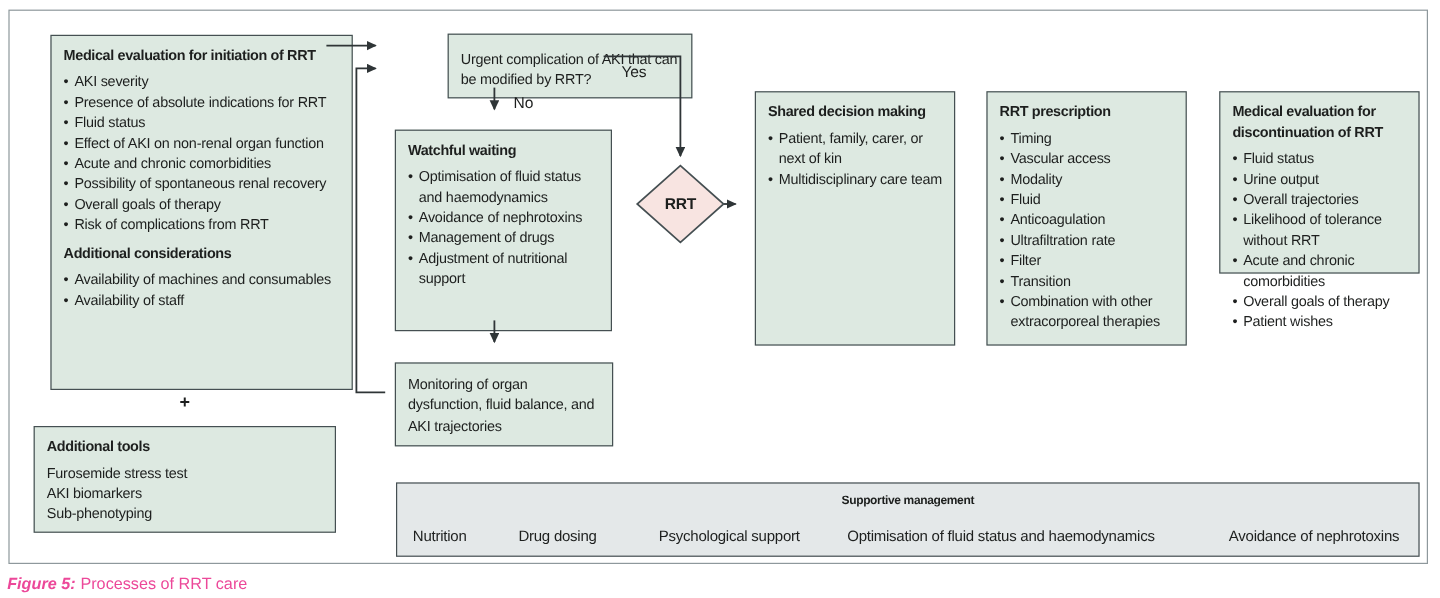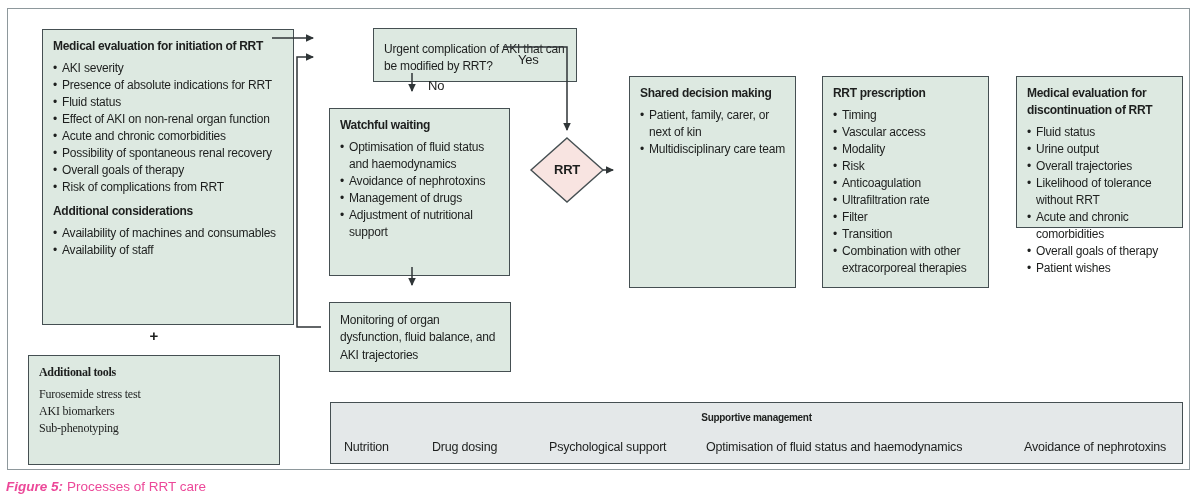--- a/index.html
+++ b/index.html
@@ -84,21 +84,21 @@
       </ul>
       <div class="box-subtitle">Additional considerations</div>
       <ul class="bullets">
         <li>Availability of machines and consumables</li>
         <li>Availability of staff</li>
       </ul>
     </div>
 
     <div class="plus-sign">+</div>
 
-    <div class="box" style="left:20px;top:346px;width:252px;height:110px;font-family:Liberation Serif, serif;">
+    <div class="box" style="left:20px;top:346px;width:252px;height:89px;">
       <div class="box-title">Additional tools</div>
       <ul class="plainlist">
         <li>Furosemide stress test</li>
         <li>AKI biomarkers</li>
         <li>Sub-phenotyping</li>
       </ul>
     </div>
 
     <div class="box" style="left:321px;top:19px;width:204px;height:54px;display:flex;align-items:flex-end;margin-left:44px;">
       <span class="textbox">Urgent complication of AKI that can be modified by RRT?</span>
@@ -125,21 +125,21 @@
         <li>Multidisciplinary care team</li>
       </ul>
     </div>
 
     <div class="box" style="left:814px;top:67px;width:167px;height:212px;">
       <div class="box-title">RRT prescription</div>
       <ul class="bullets">
         <li>Timing</li>
         <li>Vascular access</li>
         <li>Modality</li>
-        <li>Risk</li>
+        <li>Fluid</li>
         <li>Anticoagulation</li>
         <li>Ultrafiltration rate</li>
         <li>Filter</li>
         <li>Transition</li>
         <li>Combination with other extracorporeal therapies</li>
       </ul>
     </div>
 
     <div class="box" style="left:1008px;top:67px;width:167px;height:152px;">
       <div class="box-title">Medical evaluation for discontinuation of RRT</div>

